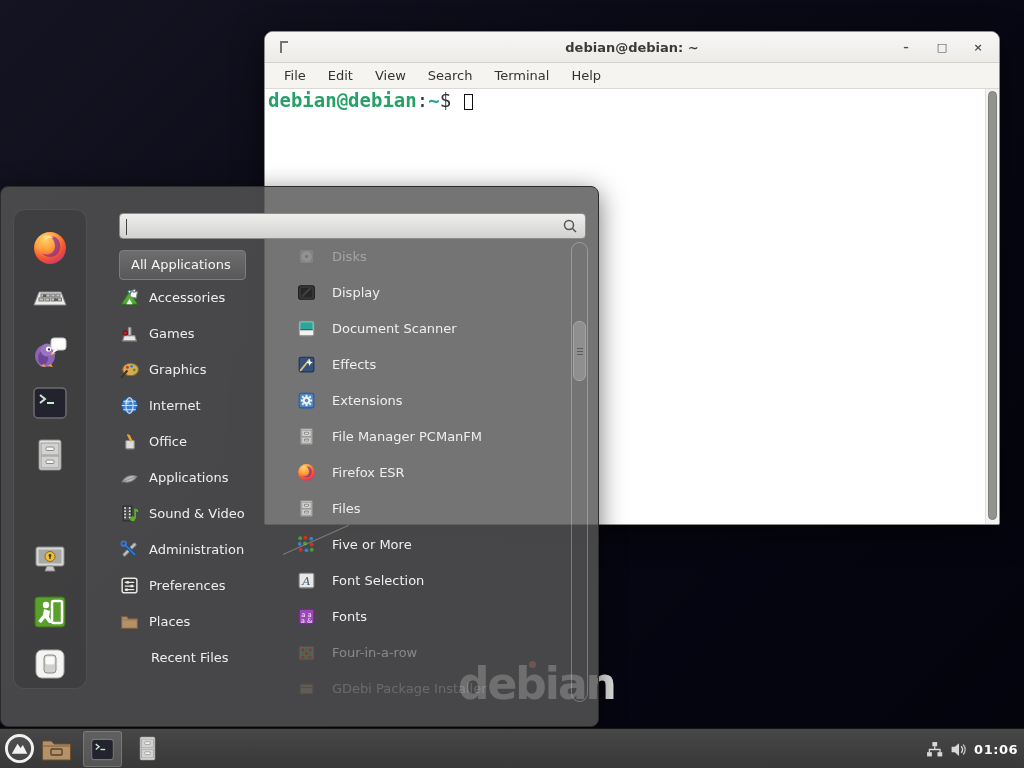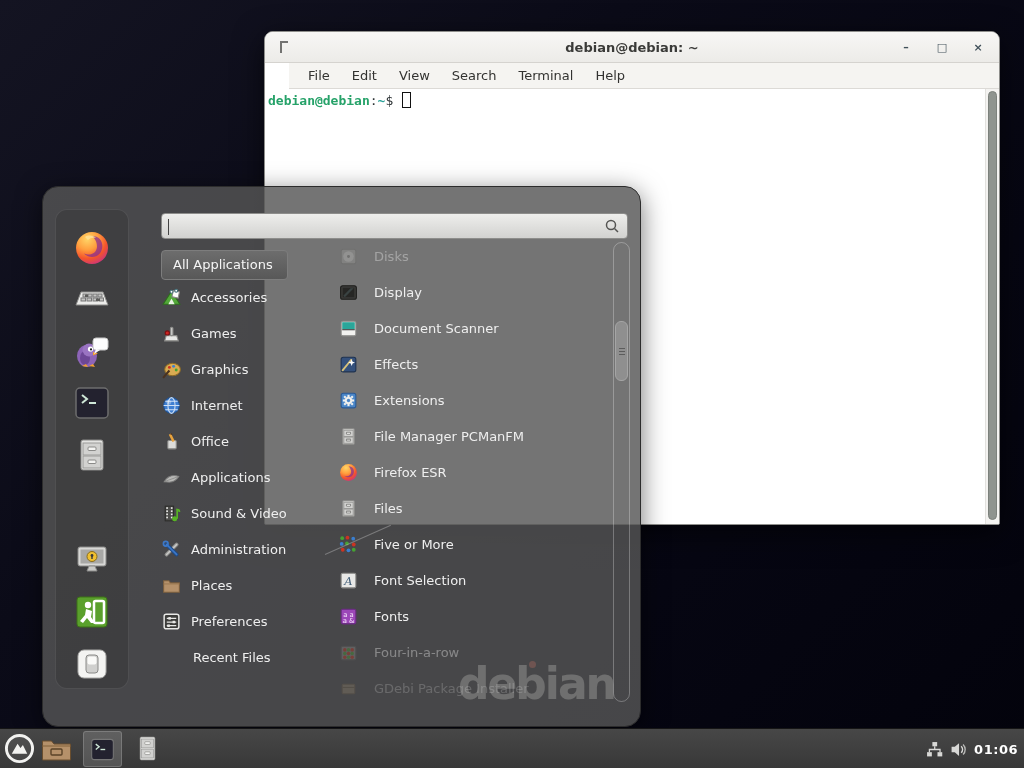--- a/index.html
+++ b/index.html
@@ -32,44 +32,43 @@
   .titlebar-icon { position:absolute; left:15px; top:9px; width:8px; height:12px;
     border-left:2px solid #4a4a48; border-top:2px solid #4a4a48; opacity:.75; }
   .window-title {
     position:absolute; left:0; right:0; top:0; height:31px; line-height:31px;
     text-align:center; font-size:13px; font-weight:bold; color:#3a3a38;
   }
   .window-controls { position:absolute; right:14px; top:0; height:31px; display:flex; gap:22px; align-items:center; }
   .win-btn { width:14px; text-align:center; font-size:11px; color:#41505a; font-weight:bold; cursor:default; line-height:14px; }
   .menubar {
     height:26px; flex:none; background:#f5f4f1; border-bottom:1px solid #dcdad6;
-    display:flex; align-items:center; padding-left:10px; gap:4px;margin-left:24px;
+    display:flex; align-items:center; padding-left:10px; gap:4px;
   }
   .menubar .mitem { font-size:13px; color:#333331; padding:2px 9px; }
   .term-body { position:relative; flex:1; background:#ffffff; border-radius:0 0 2px 2px; overflow:hidden; }
   .prompt-line {
     padding:2px 16px 0 3px; font-family:"DejaVu Sans Mono","Liberation Mono",monospace;
-    font-size:13px; line-height:19px; color:#2e3436; white-space:pre;
+    font-size:19px; line-height:19px; color:#2e3436; white-space:pre;
   }
   .p-userhost { color:#26a269; font-weight:bold; }
   .p-path { color:#2aa198; font-weight:bold; }
   .term-cursor { display:inline-block; width:9px; height:16px; border:1px solid #111; vertical-align:-3px; margin-left:1px; }
   .term-scrollbar {
     position:absolute; top:0; right:0; bottom:0; width:14px;
     background:#f4f3f1; border-left:1px solid #e2e1de;
   }
   .term-thumb { position:absolute; left:2px; right:2px; top:2px; bottom:4px; background:#8f948f; border:1px solid #7c817c; border-radius:5px; }
 
   
   .start-menu {
     position:absolute; left:0; top:186px; width:599px; height:541px;
     background:rgba(86,86,86,0.82);
-    border:1px solid #2c2c2c; border-radius:16px;
+    border:1px solid #2c2c2c; border-radius:8px;
     box-shadow:0 6px 26px rgba(0,0,0,0.55);
-    margin-left:42px;
   }
   .fav-rail {
     position:absolute; left:12px; top:22px; width:74px; height:480px;
     background:rgba(22,22,22,0.18); border:1px solid rgba(255,255,255,0.09);
     border-radius:12px; display:flex; flex-direction:column; align-items:center; padding-top:17px;
   }
   .fav-btn { width:40px; height:40px; margin-bottom:12px; flex:none; cursor:pointer; }
   .fav-gap { margin-top:53px; }
   .search-box {
     position:absolute; left:118px; top:26px; width:467px; height:26px;
@@ -343,36 +342,36 @@
       <li class="cat-row">
         <svg class="icon20" viewBox="0 0 20 20">
           <rect x="8.8" y="2" width="2.6" height="16" rx="1" fill="#c8c8c6" stroke="#8a8a88" transform="rotate(45 10 10)"></rect>
           <rect x="8.8" y="2" width="2.6" height="16" rx="1" fill="#3c78c8" stroke="#1f4a86" transform="rotate(-45 10 10)"></rect>
           <circle cx="4.5" cy="4.5" r="2.2" fill="none" stroke="#3c78c8" stroke-width="1.6"></circle>
         </svg>
         <span class="cat-label">Administration</span>
       </li>
       <li class="cat-row">
         <svg class="icon20" viewBox="0 0 20 20">
-          <path d="M2.5 5.5 l5 0 l1.5 2 l8.5 0 l0 9 l-15 0 z" fill="#b5916a" stroke="#7c5f3e"></path>
-          <path d="M2.5 8.5 h15" stroke="#9a7a52" stroke-width="1"></path>
-        </svg>
-        <span class="cat-label">Places</span>
-      </li>
-      <li class="cat-row">
-        <svg class="icon20" viewBox="0 0 20 20">
           <rect x="3" y="3" width="14" height="14" rx="2" fill="#3c3c3a" stroke="#e8e8e6" stroke-width="1.4"></rect>
           <g stroke="#e8e8e6" stroke-width="1.2">
               <path d="M5.5 7 h9 M5.5 10.5 h9 M5.5 14 h9"></path>
             </g>
           <rect x="7" y="5.8" width="2.4" height="2.4" fill="#e8e8e6"></rect>
           <rect x="11" y="9.3" width="2.4" height="2.4" fill="#e8e8e6"></rect>
           <rect x="6" y="12.8" width="2.4" height="2.4" fill="#e8e8e6"></rect>
         </svg>
         <span class="cat-label">Preferences</span>
+      </li>
+      <li class="cat-row">
+        <svg class="icon20" viewBox="0 0 20 20">
+          <path d="M2.5 5.5 l5 0 l1.5 2 l8.5 0 l0 9 l-15 0 z" fill="#b5916a" stroke="#7c5f3e"></path>
+          <path d="M2.5 8.5 h15" stroke="#9a7a52" stroke-width="1"></path>
+        </svg>
+        <span class="cat-label">Places</span>
       </li>
       <li class="cat-row">
         <span class="cat-label cat-noicon">Recent Files</span>
       </li>
     </ul>
 
     <ul class="app-list">
       <li class="app-row row-faded">
         <svg class="icon20" viewBox="0 0 20 20">
           <rect x="3" y="3" width="14" height="14" rx="2" fill="#9a9a98" stroke="#6a6a68"></rect>

